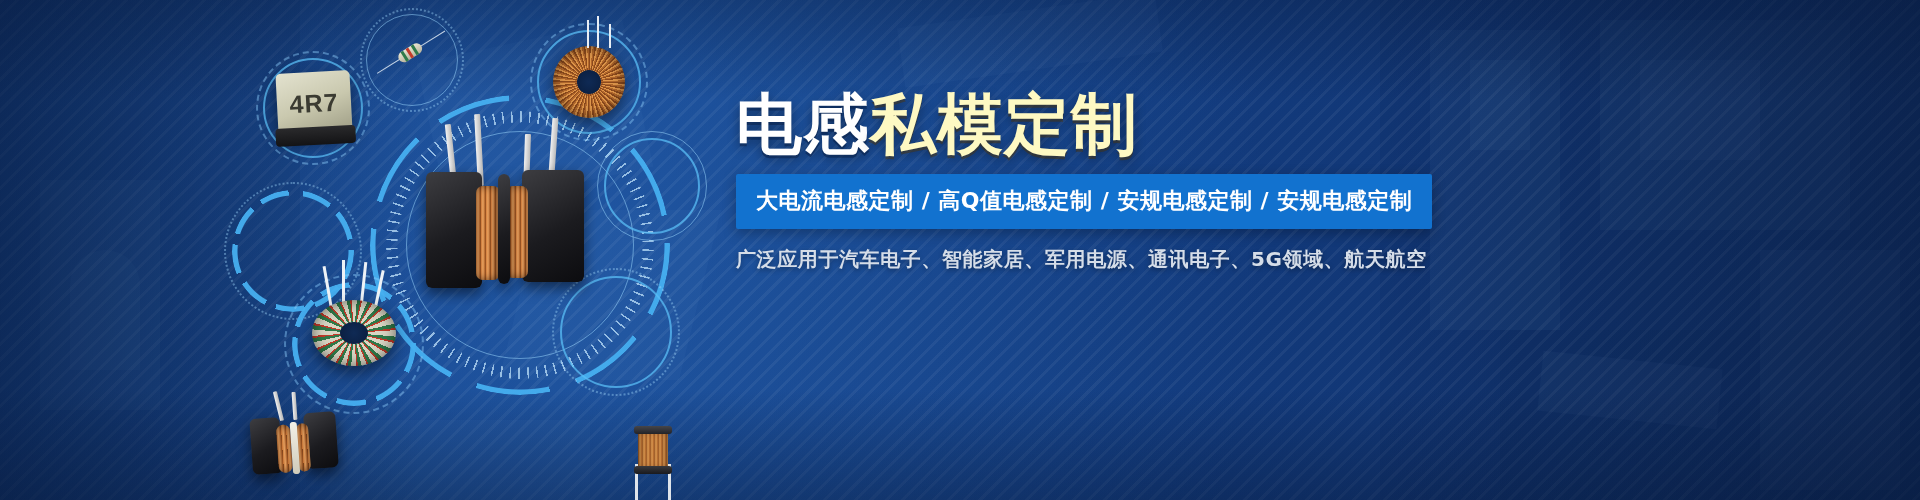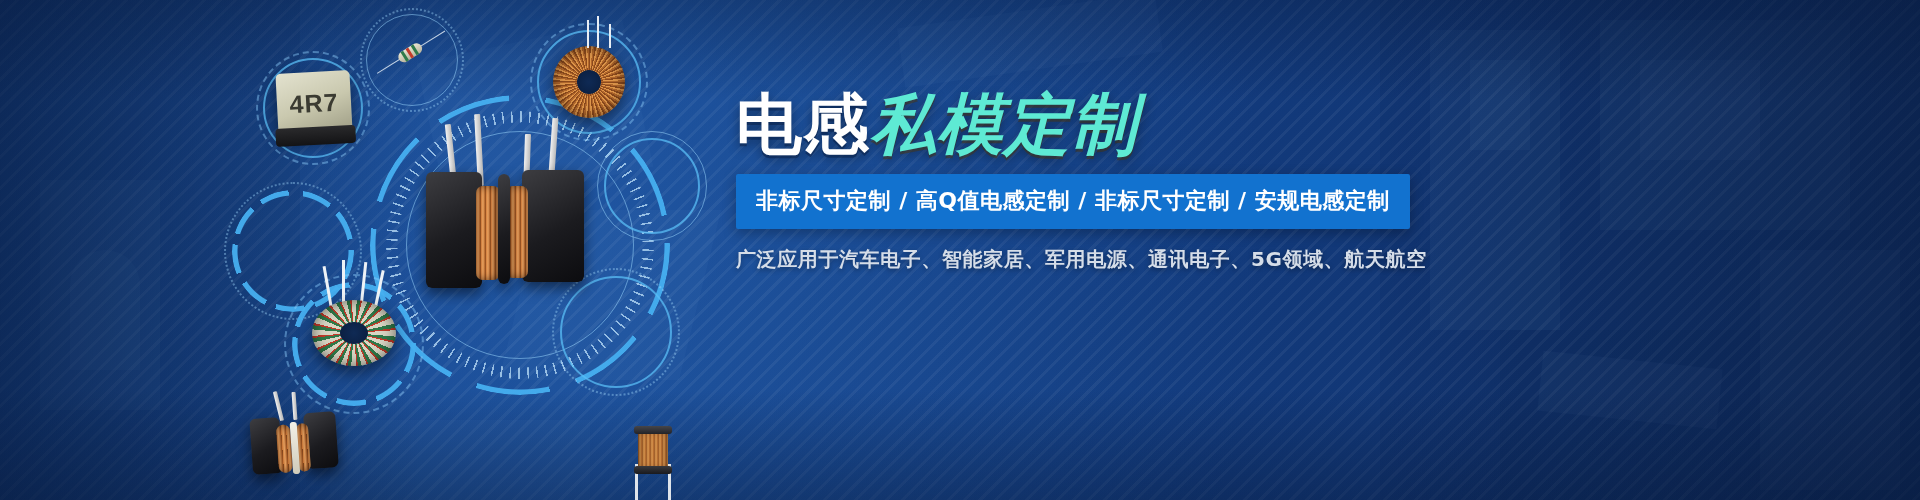--- a/index.html
+++ b/index.html
@@ -160,23 +160,22 @@
     margin-top:7px;
     font-size:66px;line-height:1.02;font-weight:700;
     letter-spacing:1px;white-space:nowrap;
     font-family:"DejaVu Sans","Liberation Sans",sans-serif;
   }
   .headline .w{
     color:#ffffff;
     text-shadow:0 3px 0 rgba(9,32,72,.55), 0 5px 12px rgba(0,0,0,.35);
   }
   .headline .g{
-    color:#5eead4;
+    color:#fef9c3;
     text-shadow:0 3px 0 rgba(80,52,0,.45), 0 5px 12px rgba(0,0,0,.35);
-    font-style:italic;
   }
 
   .tagbar{
     margin-top:16px;display:inline-block;
     background:#1272cf;
     padding:12px 20px 13px 20px;
     border-radius:2px;
     box-shadow:0 4px 14px rgba(0,0,0,.28);
   }
   .tagbar .tags{
@@ -311,20 +310,20 @@
       <span class="hole" style="left:28px;top:22px;width:28px;height:22px;"></span>
     </div>
   </div>
 
   <div class="textblock">
 
 
     <div class="headline"><span class="w">电感</span><span class="g">私模定制</span></div>
 
     <div class="tagbar">
-      <div class="tags">非标尺寸定制  /  高Q值电感定制  /  非标尺寸定制  /  安规电感定制</div>
+      <div class="tags">大电流电感定制  /  高Q值电感定制  /  安规电感定制  /  安规电感定制</div>
     </div>
 
     <div class="desc">广泛应用于汽车电子、智能家居、军用电源、通讯电子、5G领域、航天航空</div>
 
   </div>
 
 </div>
 
 </body></html>

